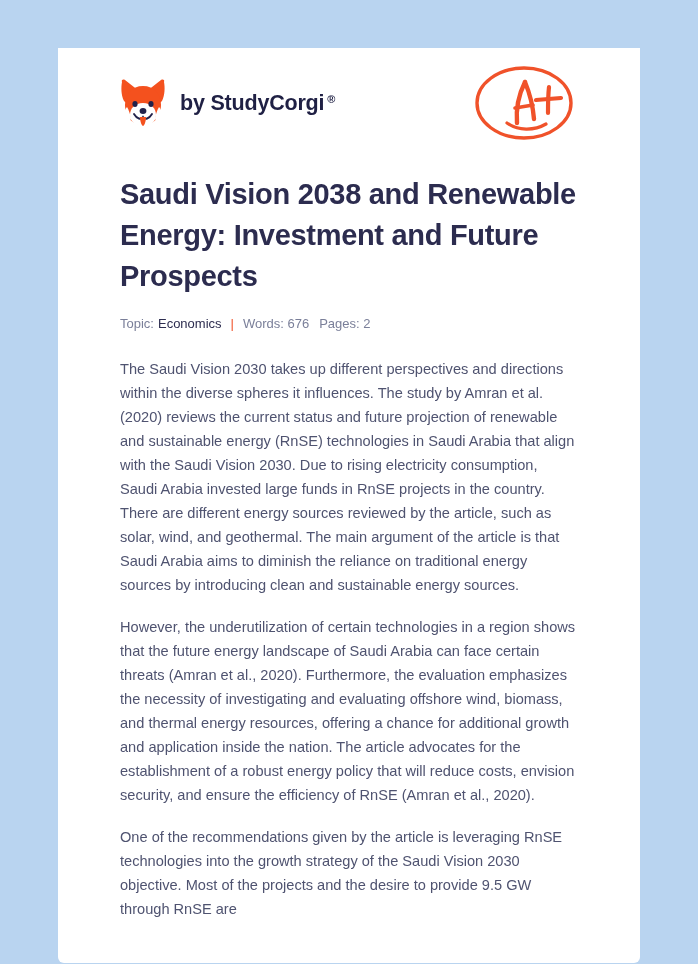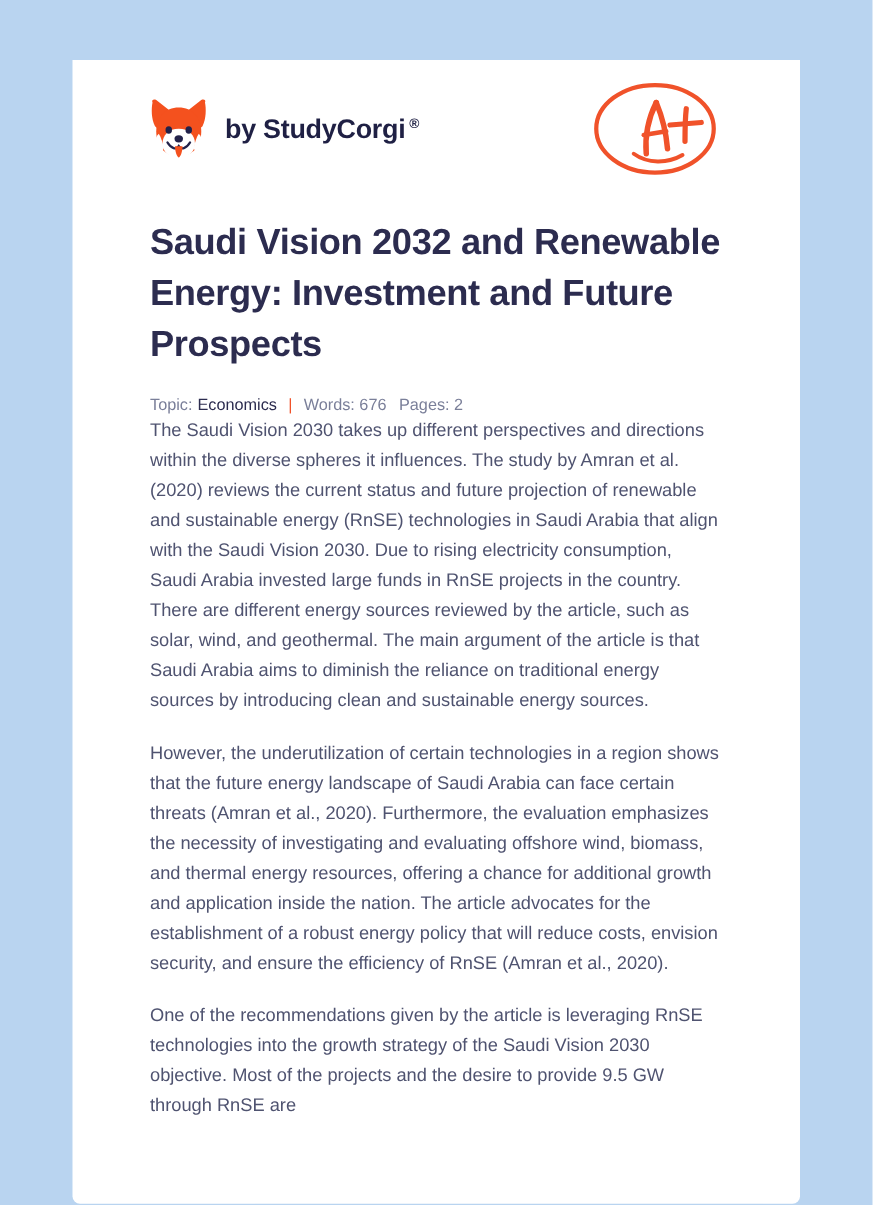--- a/index.html
+++ b/index.html
@@ -123,21 +123,21 @@
   .section-heading {
     margin-top: 30px;
     color: #2c2c4f;
     font-size: 18.5px;
     font-weight: bold;
     letter-spacing: -0.1px;
     line-height: 24px;
   }
 
   
-  .article-body { margin-top: 0; }
+  .article-body { margin-top: 24px; }
 
   .article-body p {
     color: #4f5370;
     font-size: 14.6px;
     line-height: 24px;
     margin-bottom: 18px;
     text-align: left;
   }
 
   .article-body p:last-child { margin-bottom: 0; }
@@ -192,21 +192,21 @@
         <path d="M45 47 L63 44" stroke="#f0522a" stroke-width="3.6" fill="none" stroke-linecap="round"></path>
 
         <path d="M79 26 C78 35 78 44 78 52" stroke="#f0522a" stroke-width="4.2" fill="none" stroke-linecap="round"></path>
 
         <path d="M66 39 L91 37" stroke="#f0522a" stroke-width="4.2" fill="none" stroke-linecap="round"></path>
 
         <path d="M37 62 C48 70 64 70 76 63" stroke="#f0522a" stroke-width="3.2" fill="none" stroke-linecap="round"></path>
       </svg>
     </div>
 
-    <h1 class="article-title">Saudi Vision 2032 and Renewable Energy: Investment and Future Prospects</h1>
+    <h1 class="article-title">Saudi Vision 2038 and Renewable Energy: Investment and Future Prospects</h1>
 
     <div class="meta-row">
       <span class="meta-label">Topic:</span>
       <a class="meta-topic-link" href="#">Economics</a>
       <span class="meta-sep">|</span>
       <span class="meta-words">Words: 676</span>
       <span>Pages: 2</span>
     </div>
 
 

